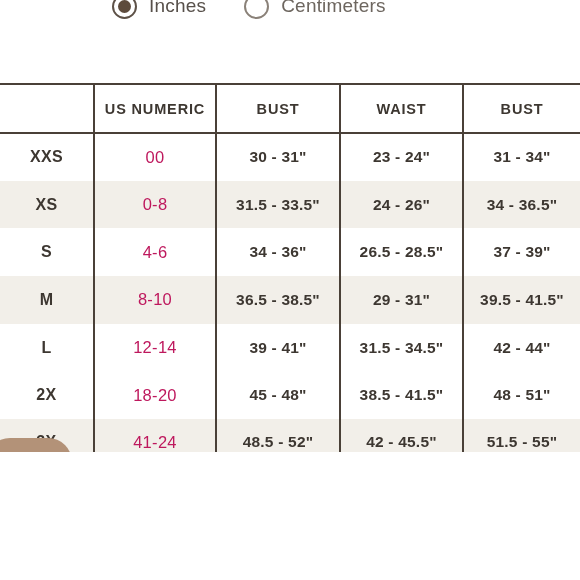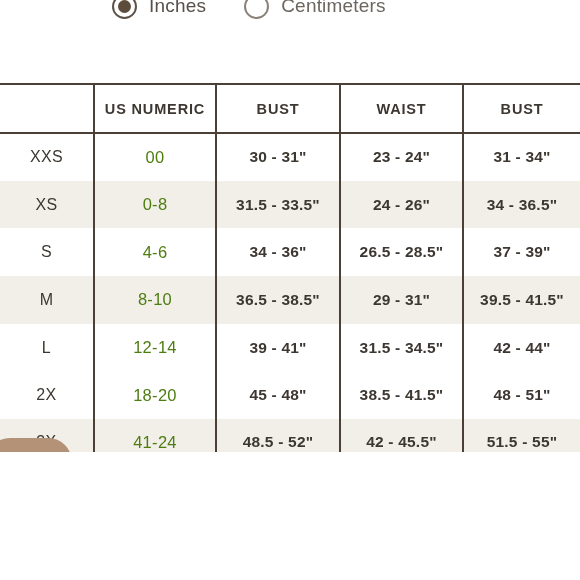--- a/index.html
+++ b/index.html
@@ -129,28 +129,28 @@
     background: #f2efe9;
   }
   tbody tr.is-plain td {
     background: #ffffff;
   }
   tbody tr:last-child td {
     border-bottom: 2px solid #4a4038;
   }
   td.cell-size {
     font-size: 16px;
-    font-weight: normal;
+    font-weight: bold;
     letter-spacing: .4px;
     color: #3d3731;
   }
   td.cell-numeric {
     font-size: 16.5px;
     font-weight: normal;
-    color: #4d7c0f;
+    color: #be185d;
     letter-spacing: .3px;
   }
   td.cell-measure {
     font-size: 15.5px;
     font-weight: bold;
     color: #3d3731;
     letter-spacing: .2px;
     white-space: nowrap;
   }
 

